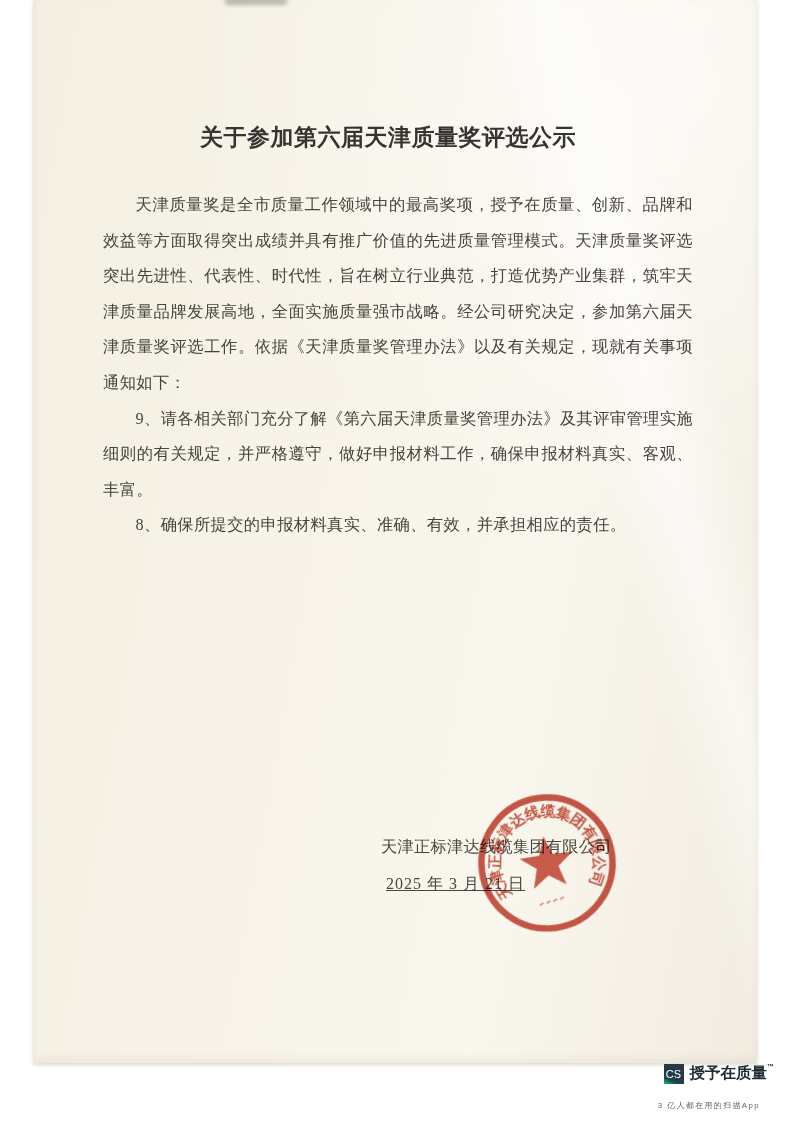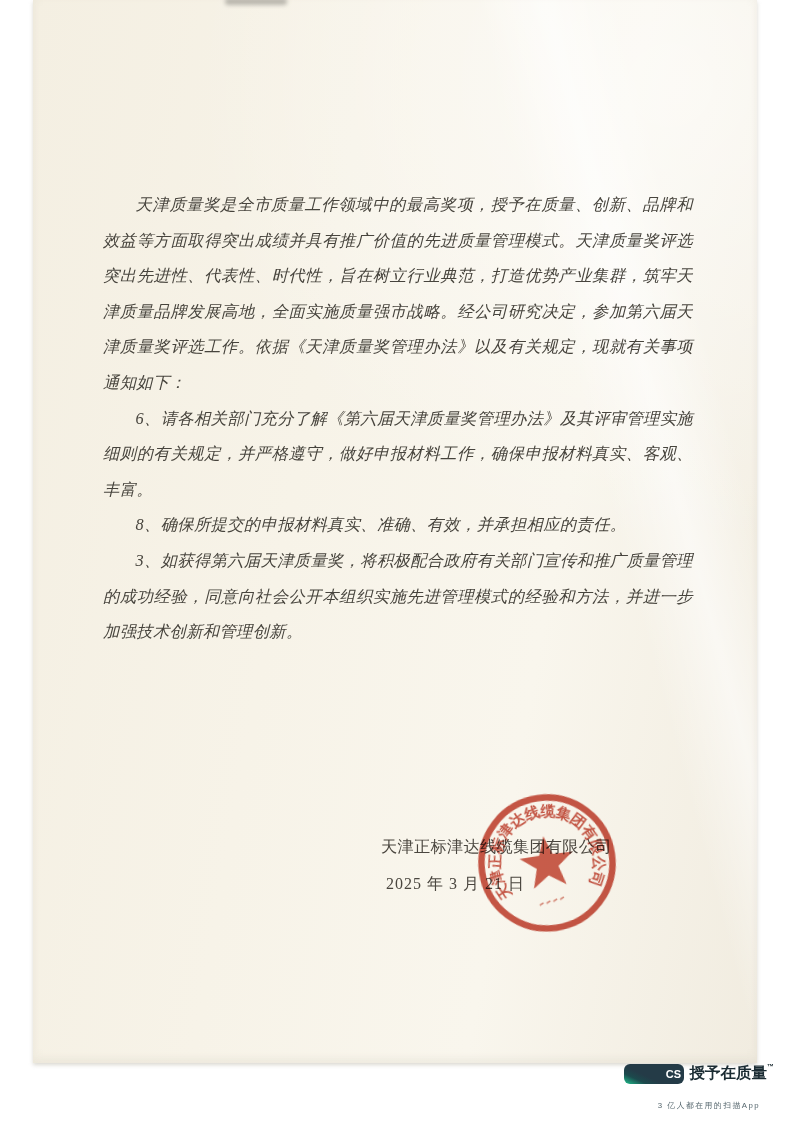--- a/index.html
+++ b/index.html
@@ -25,63 +25,63 @@
   .doc-title{
     position:absolute;left:0;top:107px;width:710px;
     text-align:center;font-size:23px;font-weight:bold;
     letter-spacing:.5px;color:#363430;
   }
   .doc-body{
     position:absolute;left:70px;top:187px;width:590px;
     font-size:16.3px;line-height:35.6px;color:#47443d;
     text-align:justify;letter-spacing:.35px;
   }
-  .doc-body p{margin:0;text-indent:2em;font-style:italic;}
+  .doc-body p{margin:0;text-indent:2em;}
   
   .signature{position:absolute;left:348px;top:836px;width:230px;color:#4a463f;}
   .signature .company{margin:0;font-size:16.2px;letter-spacing:.3px;white-space:nowrap;}
-  .signature .date{margin:16px 0 0 5px;font-size:16px;letter-spacing:1px;white-space:nowrap;}
+  .signature .date{margin:16px 0 0 5px;font-size:16px;letter-spacing:1px;white-space:nowrap;text-decoration:underline;}
   
   .seal{
     position:absolute;left:439px;top:788px;width:150px;height:150px;
     mix-blend-mode:multiply;opacity:.92;filter:blur(.3px);
     transform:rotate(-8deg);
   }
   
   .watermark{position:absolute;right:20px;bottom:12px;width:130px;}
   .wm-row{display:flex;align-items:center;justify-content:flex-end;}
   .cs-icon{
-    width:20px;height:20px;border-radius:6px;flex:0 0 20px;
+    width:20px;height:20px;border-radius:0;flex:0 0 20px;
     background:linear-gradient(205deg,#243b47 62%,#1c4a4d 78%,#1ec38e 100%);
     color:#ffffff;font-family:"Liberation Sans","DejaVu Sans",sans-serif;
-    font-weight:bold;font-size:11px;line-height:20px;text-align:center;padding-left:40px;
+    font-weight:normal;font-size:11px;line-height:20px;text-align:center;
   }
   .wm-name{
     margin-left:6px;font-family:"Liberation Sans","DejaVu Sans",sans-serif;
     font-size:15.5px;font-weight:bold;color:#1b2c33;white-space:nowrap;
   }
   .wm-tm{font-size:7px;vertical-align:top;color:#1b2c33;}
   .wm-tagline{
     margin-top:16px;text-align:center;
     font-family:"Liberation Sans","DejaVu Sans",sans-serif;
     font-size:7.8px;letter-spacing:1.5px;color:#55666d;white-space:nowrap;
   }
 </style>
 </head>
 <body>
 
 <div class="paper">
   <div class="top-smudge"></div>
 
+  <h1 class="doc-title">关于参加第六届天津质量奖评选公示</h1>
 
   <div class="doc-body">
     <p>天津质量奖是全市质量工作领域中的最高奖项，授予在质量、创新、品牌和效益等方面取得突出成绩并具有推广价值的先进质量管理模式。天津质量奖评选突出先进性、代表性、时代性，旨在树立行业典范，打造优势产业集群，筑牢天津质量品牌发展高地，全面实施质量强市战略。经公司研究决定，参加第六届天津质量奖评选工作。依据《天津质量奖管理办法》以及有关规定，现就有关事项通知如下：</p>
-    <p>6、请各相关部门充分了解《第六届天津质量奖管理办法》及其评审管理实施细则的有关规定，并严格遵守，做好申报材料工作，确保申报材料真实、客观、丰富。</p>
+    <p>9、请各相关部门充分了解《第六届天津质量奖管理办法》及其评审管理实施细则的有关规定，并严格遵守，做好申报材料工作，确保申报材料真实、客观、丰富。</p>
     <p>8、确保所提交的申报材料真实、准确、有效，并承担相应的责任。</p>
-    <p>3、如获得第六届天津质量奖，将积极配合政府有关部门宣传和推广质量管理的成功经验，同意向社会公开本组织实施先进管理模式的经验和方法，并进一步加强技术创新和管理创新。</p>
   </div>
 
   <div class="signature">
     <p class="company">天津正标津达线缆集团有限公司</p>
     <p class="date">2025 年 3 月 21 日</p>
   </div>
 
   <svg class="seal" viewBox="0 0 150 150">
 
     <circle cx="75" cy="75" r="65.5" fill="none" stroke="#bf3a28" stroke-width="6.5" opacity=".92"></circle>

